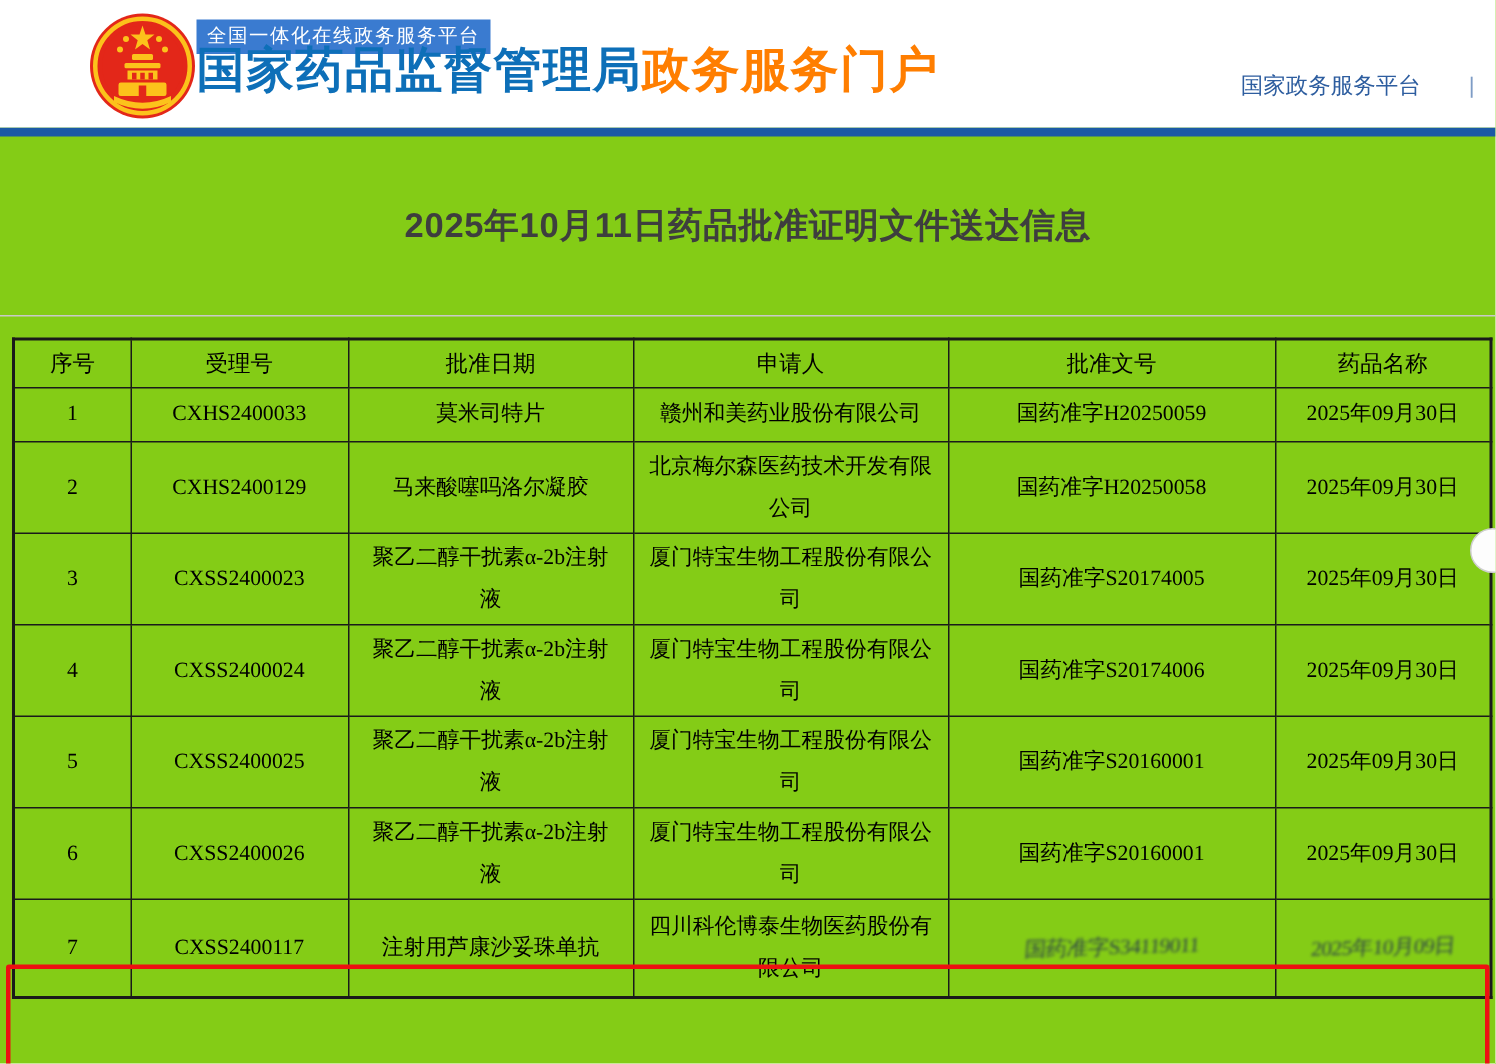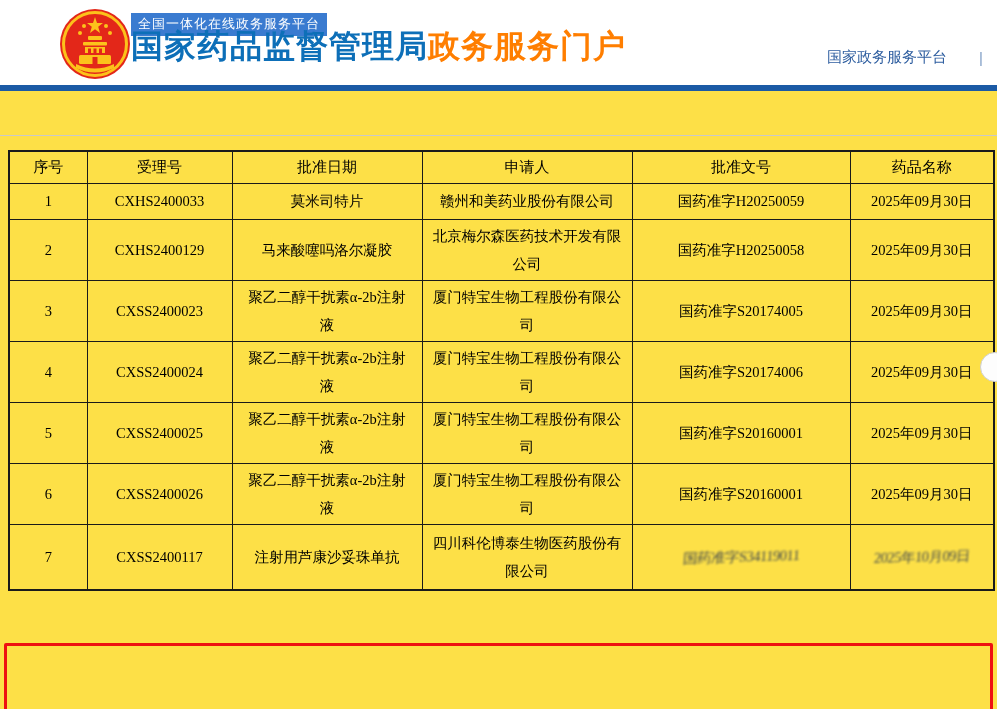--- a/index.html
+++ b/index.html
@@ -1,18 +1,18 @@
 <!DOCTYPE html>
 <html><head>
 <meta charset="utf-8">
 <style>
   * { margin:0; padding:0; box-sizing:border-box; }
   html,body { width:997px; height:709px; background:#fff; overflow:hidden;
               font-family:"Liberation Sans", sans-serif; }
-  .page { position:relative; width:997px; height:709px; background:#fde047; }
+  .page { position:relative; width:997px; height:709px; background:#84cc16; }
 
   
   .header { position:relative; height:85px; background:#fff; }
   .emblem { position:absolute; left:58px; top:7px; width:74px; height:74px; }
   .platform-tag { position:absolute; left:131px; top:13px; background:#3a7bd0;
                   color:#fff; font-size:13px; padding:2px 7px 3px; letter-spacing:1px; }
   .site-title { position:absolute; left:131px; top:25px; font-size:32px; font-weight:bold;
                 letter-spacing:1px; white-space:nowrap; }
   .site-title .org { color:#0d6fb8; }
   .site-title .portal { color:#ff7e00; }
@@ -84,20 +84,21 @@
     <div class="site-title">
       <span class="org">国家药品监督管理局</span><span class="portal">政务服务门户</span>
     </div>
     <div class="top-right">
       <span>国家政务服务平台</span>
       <span class="sep">|</span>
     </div>
   </div>
   <div class="blue-bar"></div>
 
+  <h1 class="page-title">2025年10月11日药品批准证明文件送达信息</h1>
   <hr class="divider">
 
 
   <table>
     <colgroup>
       <col class="c1">
         <col class="c2">
         <col class="c3">
         <col class="c4">
         <col class="c5">

